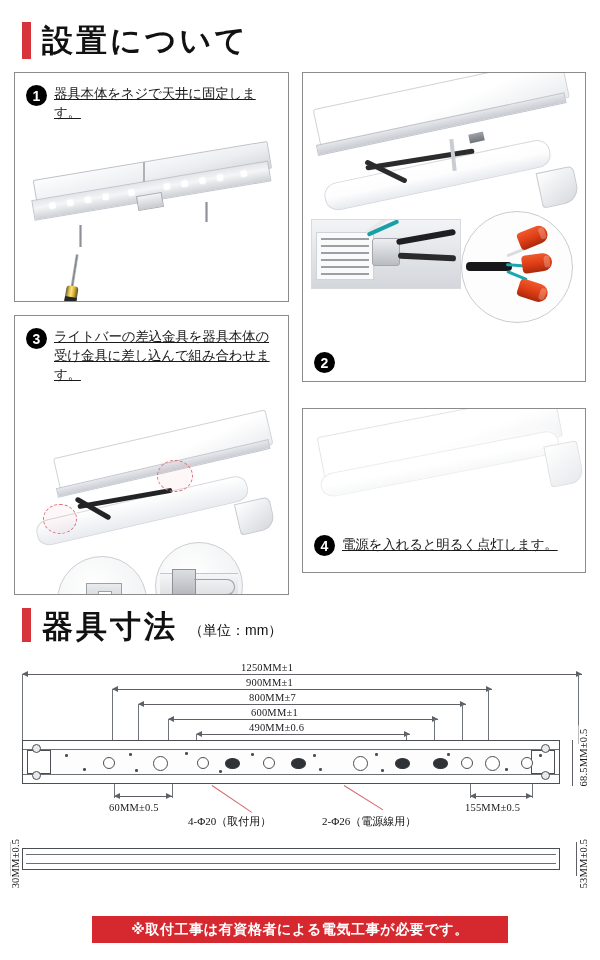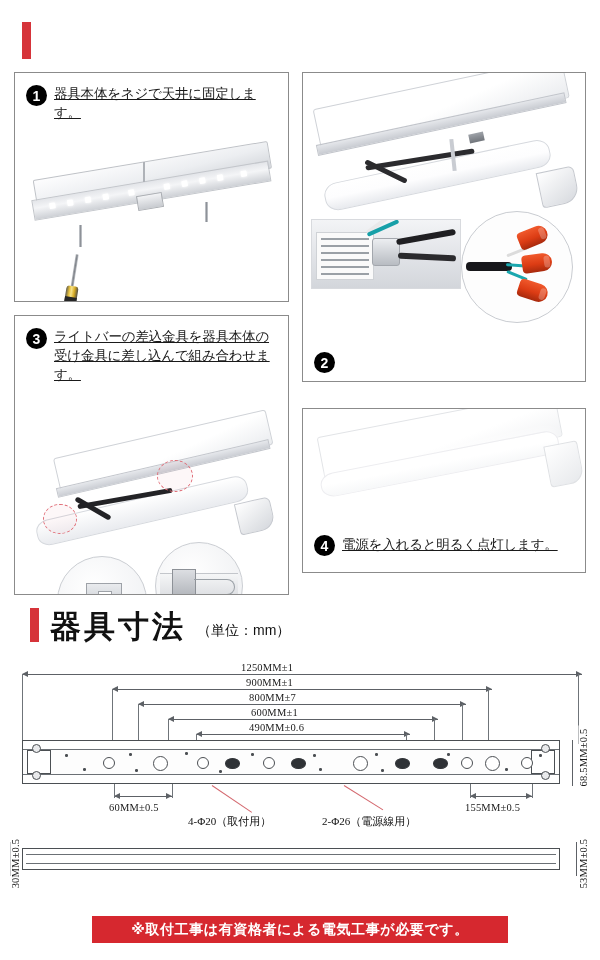--- a/index.html
+++ b/index.html
@@ -38,21 +38,21 @@
   }
   .section-head .unit {
     font-size: 14px;
     font-weight: 400;
     letter-spacing: 0px;
     white-space: nowrap;
     padding-bottom: 2px;
   }
 
   #head-install { left: 22px; top: 22px; }
-  #head-dims { left: 22px; top: 608px; align-items: flex-end; margin-left: 8px; }
+  #head-dims { left: 22px; top: 608px; align-items: flex-end; }
   #head-dims .bar { height: 34px; }
 
   
   .panel {
     position: absolute;
     border: 1px solid #8b8b8b;
     background: #fff;
     box-sizing: border-box;
     overflow: hidden;
   }
@@ -515,20 +515,21 @@
     font-weight: 700;
     letter-spacing: 0.6px;
     box-sizing: border-box;
   }
 </style>
 </head>
 <body>
 
 <div class="section-head" id="head-install">
   <div class="bar"></div>
+  <div class="title">設置について</div>
 </div>
 
 <div class="panel" id="panel-1">
   <div class="step-text">
     <div class="step-num">1</div>
     <div class="step-body">器具本体をネジで天井に固定します。</div>
   </div>
   <div class="art">
     <div class="fixture fx-top" id="p1-housing-top"></div>
     <div class="fixture" id="p1-housing-face">

